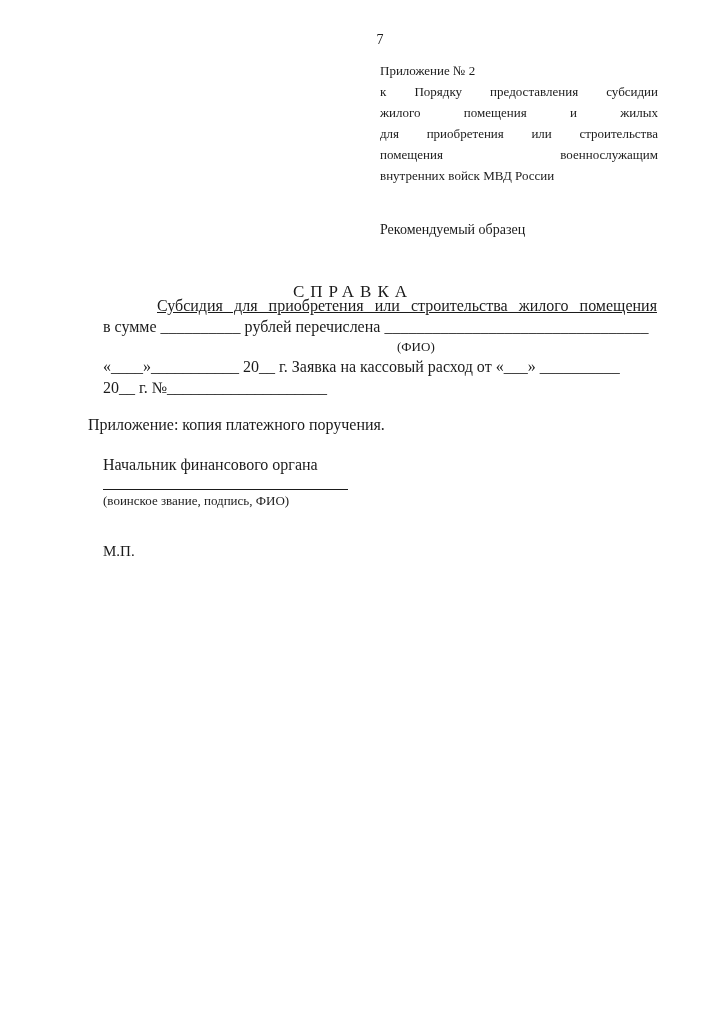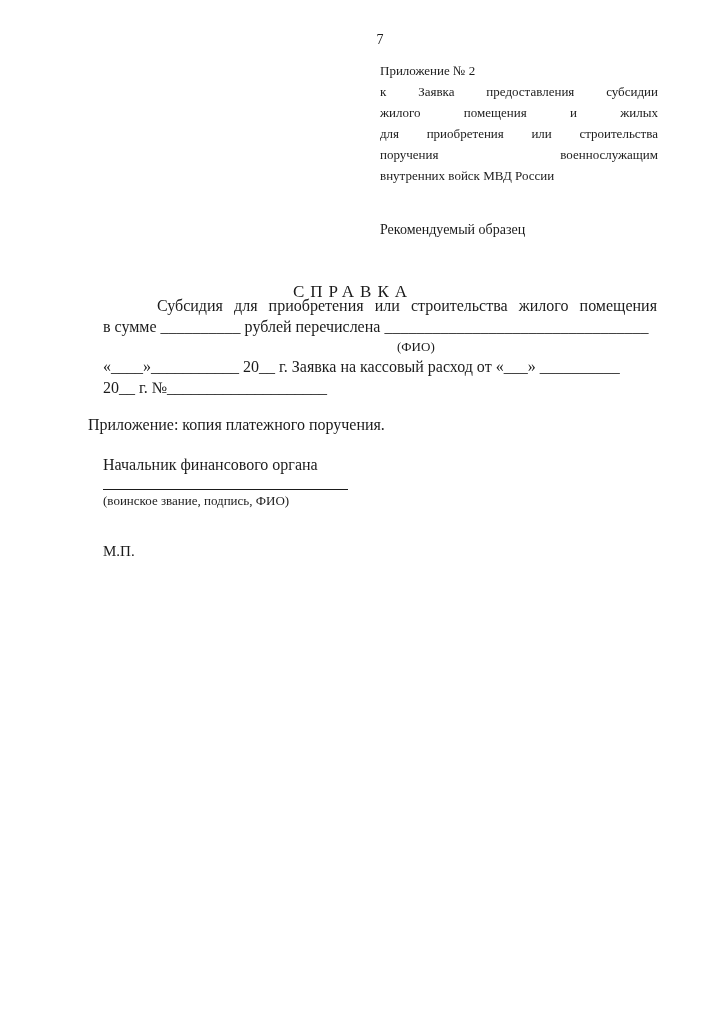--- a/index.html
+++ b/index.html
@@ -43,21 +43,21 @@
     left: 103px; width: 554px;
     font-size: 16px; line-height: 19px;
     white-space: nowrap;
   }
   .body-line.justified {
     white-space: normal;
     text-align: justify;
     text-align-last: justify;
     text-indent: 54px;
   }
-  .bl-1 { top: 296px; }
+  .bl-1 { top: 296px; text-decoration: underline; }
   .bl-2 { top: 317px; }
   .fio-caption {
     top: 339px; left: 397px; width: 256px;
     font-size: 13px; text-align: left;
   }
   .bl-3 { top: 357px; }
   .bl-4 { top: 378px; }
 
   .attachment-line {
     top: 416px; left: 88px; width: 554px;
@@ -82,24 +82,24 @@
 </style>
 </head>
 <body>
 
 <div class="page">
 
   <div class="abs page-number">7</div>
 
   <div class="abs appendix-block">
     <div>Приложение № 2</div>
-    <div class="jline">к Заявка предоставления субсидии</div>
+    <div class="jline">к Порядку предоставления субсидии</div>
     <div class="jline">жилого помещения и жилых</div>
     <div class="jline">для приобретения или строительства</div>
-    <div class="jline">поручения военнослужащим</div>
+    <div class="jline">помещения военнослужащим</div>
     <div>внутренних войск МВД России</div>
   </div>
 
   <div class="abs recommended-sample">Рекомендуемый образец</div>
 
   <div class="abs doc-title">СПРАВКА</div>
 
   <div class="abs body-line justified bl-1">Субсидия для приобретения или строительства жилого помещения</div>
   <div class="abs body-line bl-2">в сумме __________ рублей перечислена _________________________________</div>
   <div class="abs fio-caption">(ФИО)</div>

